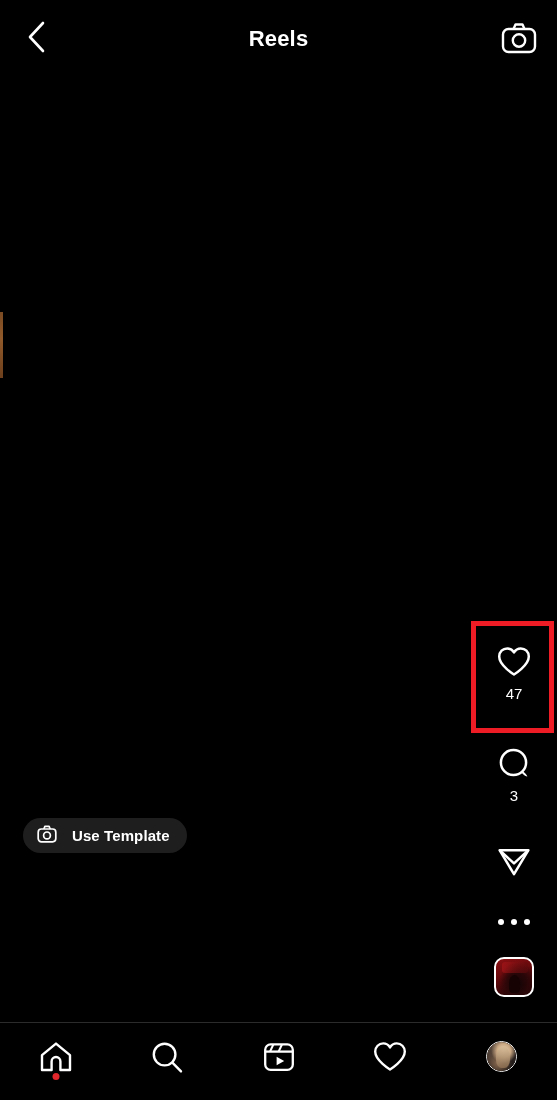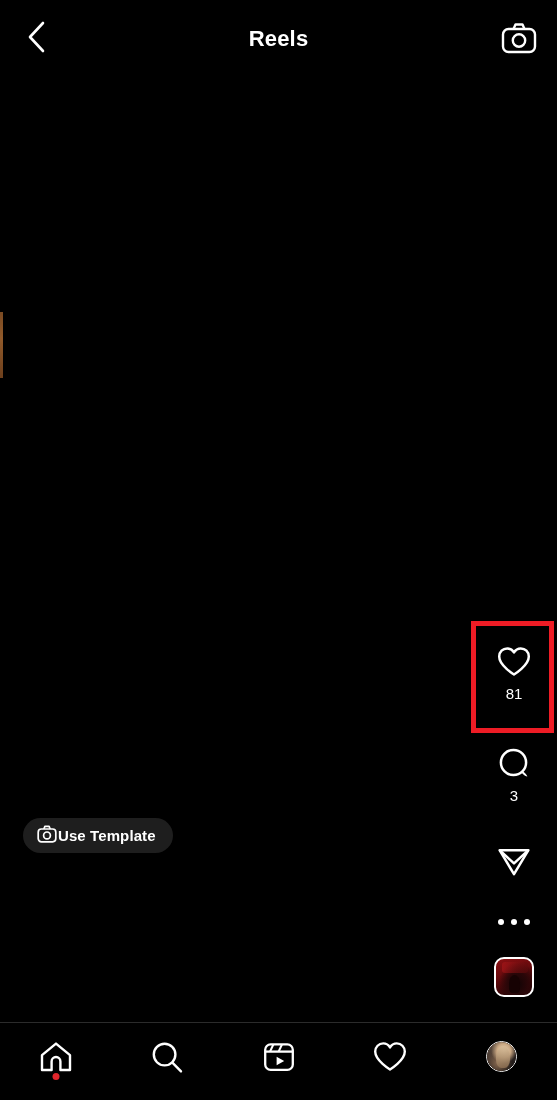--- a/index.html
+++ b/index.html
@@ -136,21 +136,21 @@
     z-index:40;
     pointer-events:none;
   }
 
   
   .use-template {
     position:absolute;
     left:23px; top:818px;
     height:35px;
     display:flex; align-items:center;
-    gap:1px;
+    gap:15px;
     padding:0 17px 0 14px;
     background:#1e1e1e;
     border-radius:18px;
     z-index:20;
   }
   .use-template-label {
     color:#fff; font-size:15px; font-weight:bold;
     letter-spacing:.1px;
   }
 
@@ -240,21 +240,21 @@
   <div class="action-rail">
 
     <div class="action-item like-item">
       <div class="action-icon">
         <svg width="34" height="31" viewBox="0 0 34 31" fill="none">
           <path d="M17 28.5 C17 28.5 2.2 19.6 2.2 10.6 C2.2 5.9 5.8 2.4 10.2 2.4
                    C13.1 2.4 15.6 4 17 6.4 C18.4 4 20.9 2.4 23.8 2.4
                    C28.2 2.4 31.8 5.9 31.8 10.6 C31.8 19.6 17 28.5 17 28.5 Z" stroke="#fff" stroke-width="2.5" stroke-linejoin="round"></path>
         </svg>
       </div>
-      <div class="action-count">81</div>
+      <div class="action-count">47</div>
     </div>
 
     <div class="action-item comment-item">
       <div class="action-icon">
         <svg width="33" height="33" viewBox="0 0 33 33" fill="none">
           <circle cx="15.5" cy="15.5" r="12.6" stroke="#fff" stroke-width="2.5"></circle>
           <path d="M24.5 24 C27.2 26 29 28.2 29.4 29.6 C27.8 29.3 25.6 28 23.6 25.7" fill="#fff"></path>
         </svg>
       </div>
       <div class="action-count">3</div>

